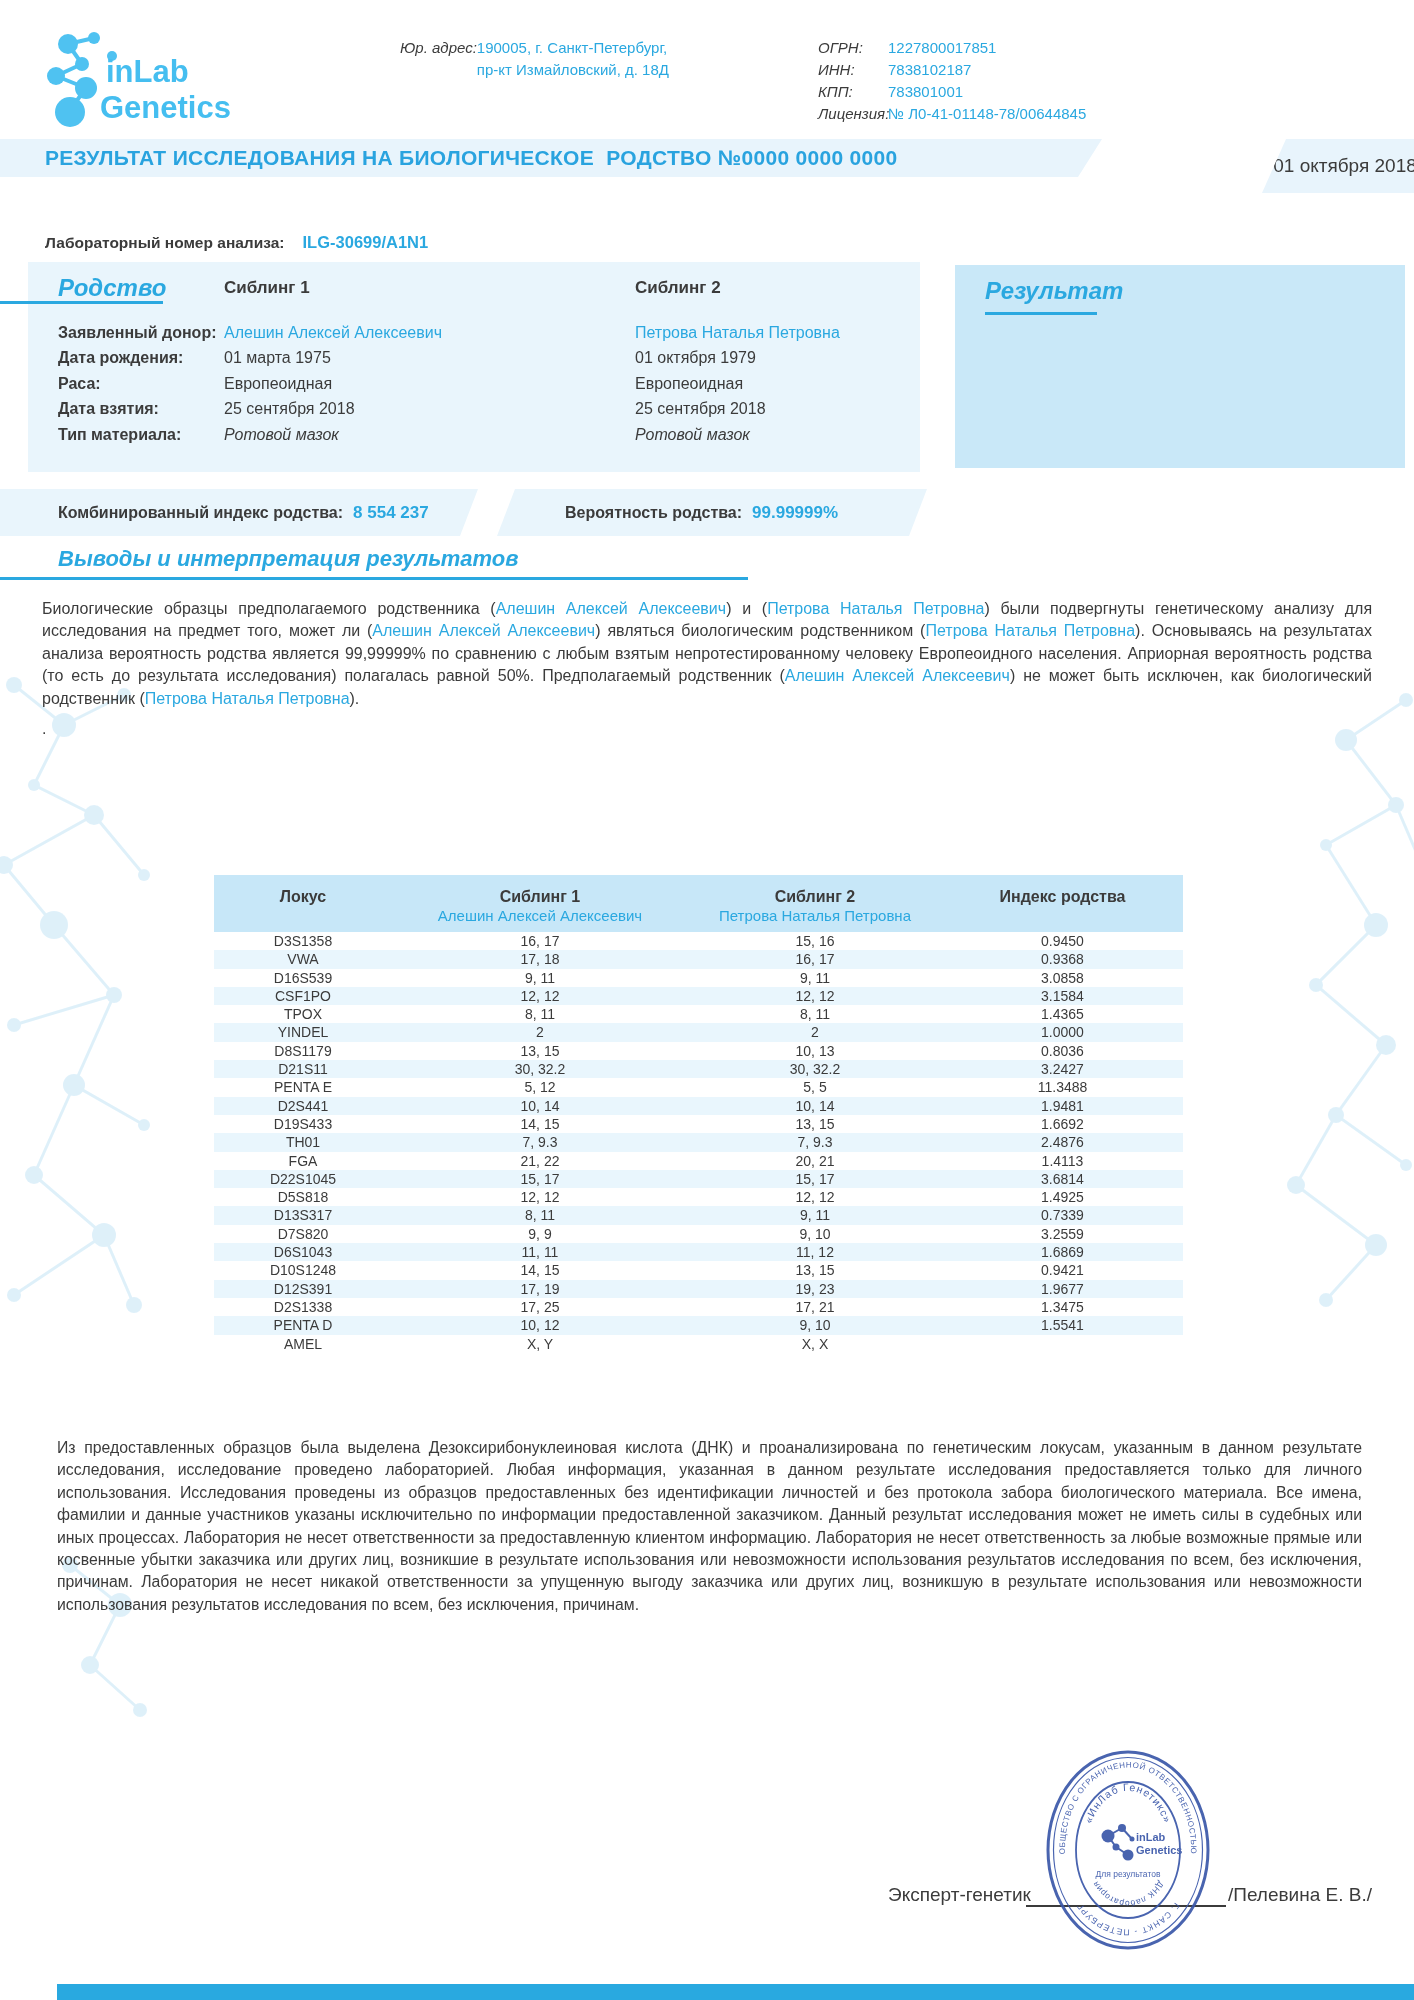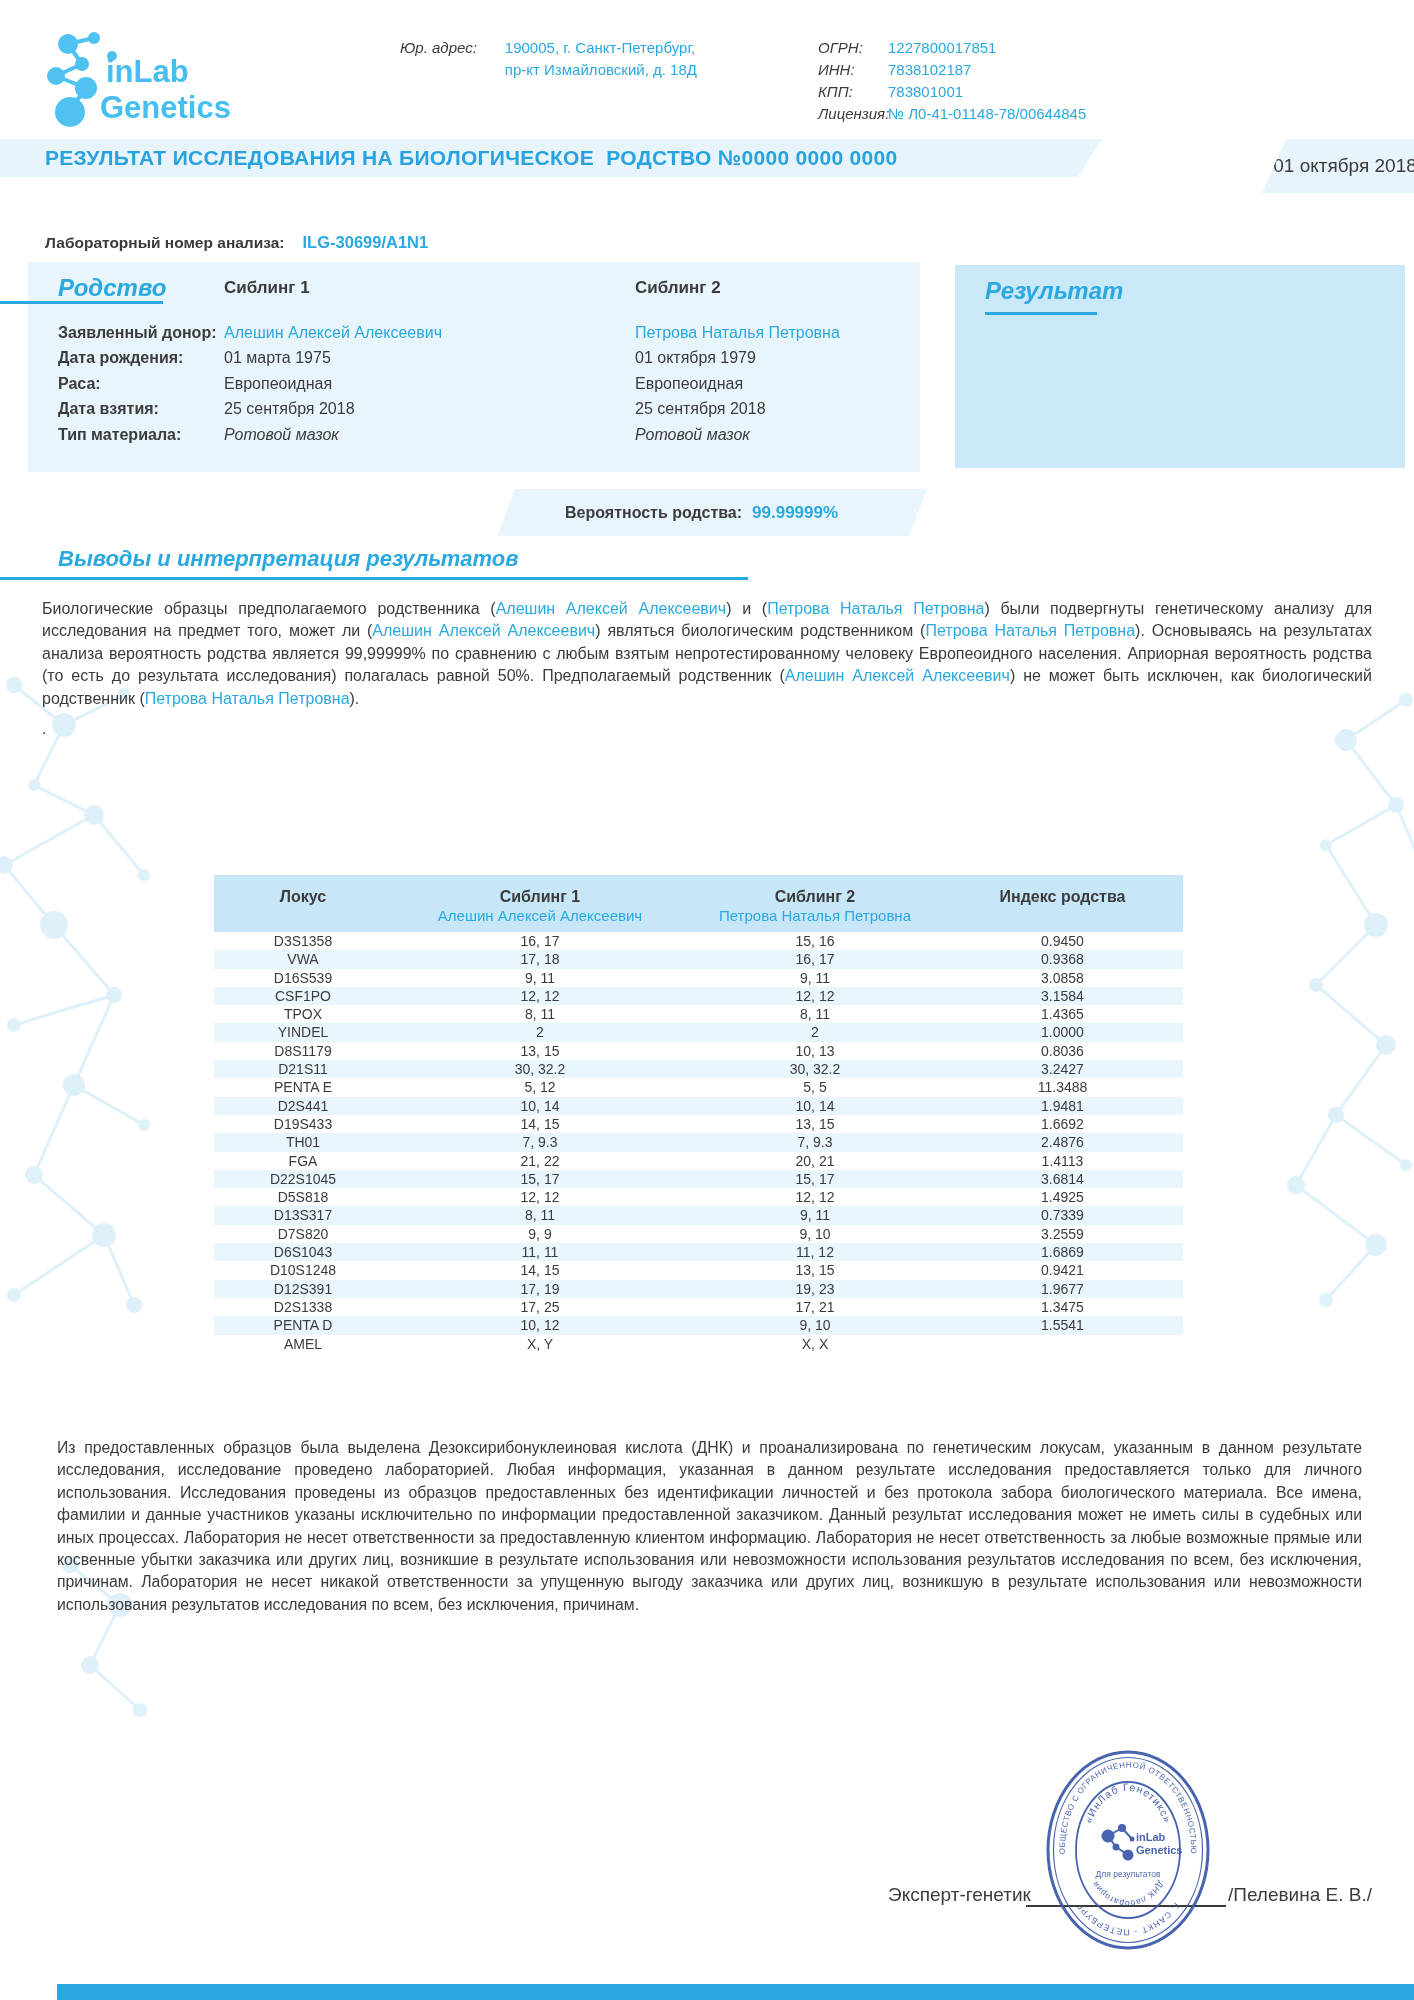--- a/index.html
+++ b/index.html
@@ -7,21 +7,21 @@
   body{font-family:"Liberation Sans",sans-serif;color:#3b3b3b}
   .page{position:relative;width:1414px;height:2000px;background:#fff;overflow:hidden}
   .abs{position:absolute}
   .accent{color:#2aa8e0}
   .rule{position:absolute;background:#2aa8e0;height:3px}
   .deco{position:absolute;opacity:.5}
   svg text{font-family:"Liberation Sans",sans-serif}
 
   
   .logo{left:42px;top:26px}
-  .addr{left:400px;top:37px;display:flex;gap:28px;font-size:15px;line-height:22px}
+  .addr{left:400px;top:37px;display:flex;gap:0;font-size:15px;line-height:22px}
   .addr .lbl{font-style:italic;white-space:nowrap}
   .addr .val{color:#2aa8e0}
   .registry{left:818px;top:37px;display:grid;grid-template-columns:70px auto;font-size:15px;line-height:22px}
   .registry .lbl{font-style:italic}
   .registry .val{color:#2aa8e0;white-space:nowrap}
 
   
   .title-band{left:0;top:139px;width:1102px;height:38px;background:#e8f4fc;display:flex;align-items:center;padding-left:45px;
               clip-path:polygon(0 0,100% 0,calc(100% - 24px) 100%,0 100%)}
   .title-band span{color:#29a3df;font-weight:bold;font-size:21px;letter-spacing:.3px;white-space:pre}
@@ -199,20 +199,24 @@
     <span>25 сентября 2018</span>
     <span class="lab">Тип материала:</span>
     <span class="it">Ротовой мазок</span>
     <span class="it">Ротовой мазок</span>
   </div>
 
   <div class="abs res-box"></div>
   <div class="sec-head" style="left:985px;top:277px">Результат</div>
   <div class="rule" style="left:985px;top:312px;width:112px"></div>
 
+  <div class="abs bar1">
+    <span class="bar-label">Комбинированный индекс родства:</span>
+    <span class="bar-value">8 554 237</span>
+  </div>
   <div class="abs bar2">
     <span class="bar-label">Вероятность родства:</span>
     <span class="bar-value">99.99999%</span>
   </div>
 
   <div class="sec-head" style="left:58px;top:546px;font-size:22px">Выводы и интерпретация результатов</div>
   <div class="rule" style="left:0;top:577px;width:748px"></div>
   <div class="abs concl-text">
     <div><span>Биологические образцы предполагаемого родственника (</span><span class="accent">Алешин Алексей Алексеевич</span><span>) и (</span><span class="accent">Петрова Наталья Петровна</span><span>) были подвергнуты генетическому анализу для исследования на предмет того, может ли (</span><span class="accent">Алешин Алексей Алексеевич</span><span>) являться биологическим родственником (</span><span class="accent">Петрова Наталья Петровна</span><span>). Основываясь на результатах анализа вероятность родства является 99,99999% по сравнению с любым взятым непротестированному человеку Европеоидного населения. Априорная вероятность родства (то есть до результата исследования) полагалась равной 50%. Предполагаемый родственник (</span><span class="accent">Алешин Алексей Алексеевич</span><span>) не может быть исключен, как биологический родственник (</span><span class="accent">Петрова Наталья Петровна</span><span>).</span></div>
     <div class="concl-dot">.</div>

